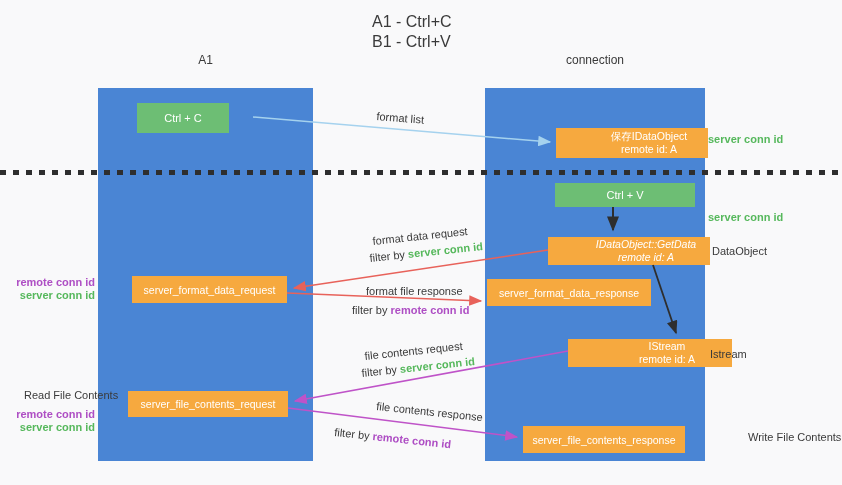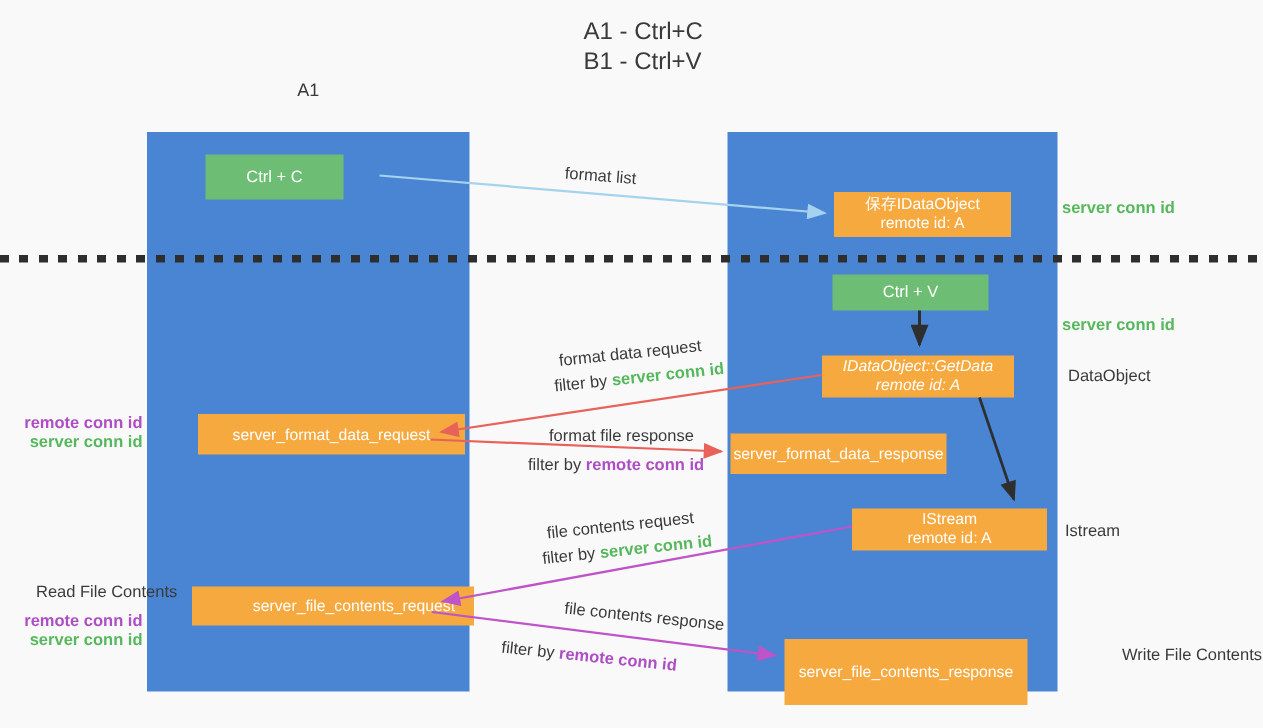--- a/index.html
+++ b/index.html
@@ -4,42 +4,42 @@
 <style>
   html,body{margin:0;padding:0;}
   body{
     width:842px;height:485px;position:relative;overflow:hidden;
     background:#f9f9fa;
     font-family:"Liberation Sans", sans-serif;
     color:#3a3a3a;
   }
   .abs{position:absolute;}
   .title{
-    left:372px;top:12px;font-size:16px;line-height:20px;color:#3a3a3a;margin-left:17px;
+    left:372px;top:12px;font-size:16px;line-height:20px;color:#3a3a3a;
   }
   .lane{
     position:absolute;top:88px;height:373px;background:#4a85d4;
   }
   .lane-left{left:98px;width:215px;}
   .lane-right{left:485px;width:220px;}
   .lane-header{
     position:absolute;top:53px;font-size:12px;line-height:14px;
     text-align:center;color:#3a3a3a;
   }
   .dashline{
     position:absolute;left:0;top:170px;width:842px;height:5px;
     background:repeating-linear-gradient(90deg,#2e2e2e 0 6px,transparent 6px 13px);
   }
   .box{
     position:absolute;display:flex;align-items:center;justify-content:center;
     color:#fff;text-align:center;font-size:11px;white-space:nowrap;
   }
   .box.green{background:#6dbe74;}
   .box.orange{background:#f6a93f;}
-  .box.two-line{flex-direction:column;line-height:13px;font-size:10.5px;}
+  .box.two-line{flex-direction:column;line-height:13px;font-size:10.5px;padding-left:34px;}
   .box.longname{font-size:10.5px;}
   .side{
     position:absolute;font-size:11px;line-height:13px;color:#3a3a3a;white-space:nowrap;
   }
   .green-t{color:#56b85c;font-weight:bold;}
   .purple-t{color:#ae4ec4;font-weight:bold;}
   .right-align{text-align:right;width:95px;left:0;}
   .mid{
     position:absolute;font-size:11px;color:#3a3a3a;white-space:nowrap;
     transform-origin:left top;
@@ -51,53 +51,54 @@
 
 <div class="abs title">
   <div>A1 - Ctrl+C</div>
   <div>B1 - Ctrl+V</div>
 </div>
 
 <div class="lane-header" style="left:98px;width:215px;">
   <div>A1</div>
 </div>
 <div class="lane-header" style="left:485px;width:220px;">
+  <div>connection</div>
 </div>
 
 <div class="lane lane-left"></div>
 <div class="lane lane-right"></div>
 
 <div class="dashline"></div>
 
 <div class="box green" style="left:137px;top:103px;width:92px;height:30px;">Ctrl + C</div>
 
 <div class="box orange two-line" style="left:556px;top:128px;width:118px;height:30px;">
   <span>保存IDataObject</span>
   <span>remote id: A</span>
 </div>
 
-<div class="box green" style="left:555px;top:183px;width:104px;height:24px;">Ctrl + V</div>
+<div class="box green" style="left:555px;top:183px;width:140px;height:24px;">Ctrl + V</div>
 
 <div class="box orange two-line" style="left:548px;top:237px;width:128px;height:28px;font-style:italic;">
   <span>IDataObject::GetData</span>
   <span>remote id: A</span>
 </div>
 
-<div class="box orange longname" style="left:132px;top:276px;width:178px;height:27px;">server_format_data_request</div>
+<div class="box orange longname" style="left:132px;top:276px;width:155px;height:27px;">server_format_data_request</div>
 
-<div class="box orange longname" style="left:487px;top:289px;width:144px;height:27px;">server_format_data_response</div>
+<div class="box orange longname" style="left:487px;top:279px;width:164px;height:27px;">server_format_data_response</div>
 
 <div class="box orange two-line" style="left:568px;top:339px;width:130px;height:28px;">
   <span>IStream</span>
   <span>remote id: A</span>
 </div>
 
-<div class="box orange longname" style="left:128px;top:391px;width:160px;height:26px;padding-left:28px;">server_file_contents_request</div>
+<div class="box orange longname" style="left:128px;top:391px;width:160px;height:26px;">server_file_contents_request</div>
 
-<div class="box orange longname" style="left:523px;top:426px;width:162px;height:44px;">server_file_contents_response</div>
+<div class="box orange longname" style="left:523px;top:426px;width:162px;height:27px;">server_file_contents_response</div>
 
 <svg class="arrows" width="842" height="485" viewBox="0 0 842 485">
   <defs>
     <marker id="m-blue" viewBox="0 0 10 8" refX="9" refY="4" markerWidth="9" markerHeight="7" orient="auto">
         <path d="M0,0 L10,4 L0,8 Z" fill="#a5d2ee"></path>
       </marker>
     <marker id="m-black" viewBox="0 0 10 8" refX="9" refY="4" markerWidth="8" markerHeight="6" orient="auto">
         <path d="M0,0 L10,4 L0,8 Z" fill="#2e2e2e"></path>
       </marker>
     <marker id="m-red" viewBox="0 0 10 8" refX="9" refY="4" markerWidth="9" markerHeight="7" orient="auto">

